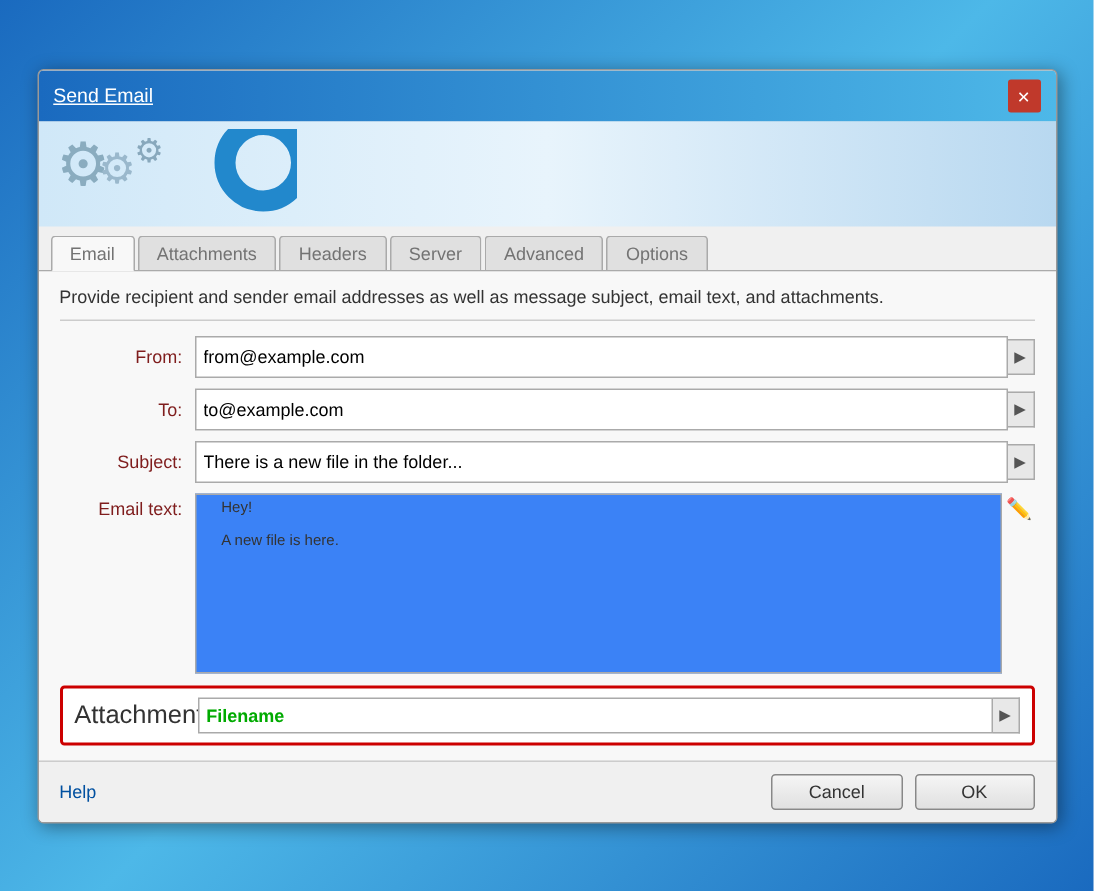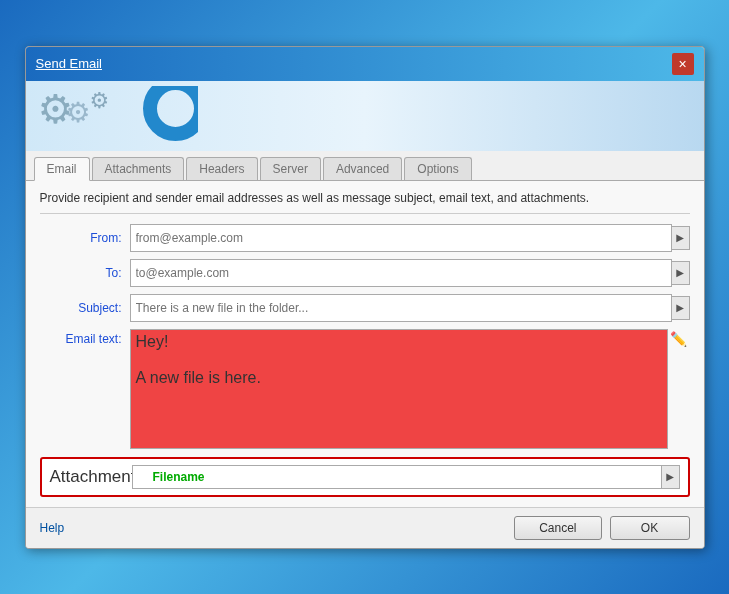--- a/index.html
+++ b/index.html
@@ -146,35 +146,35 @@
     .form-row {
       display: flex;
       align-items: center;
       margin-bottom: 7px;
     }
     .form-label {
       width: 90px;
       text-align: right;
       padding-right: 8px;
       font-size: 12px;
-      color: #1d4ed8;
+      color: #7f1d1d;
       flex-shrink: 0;
     }
     .form-input-wrap {
       flex: 1;
       display: flex;
       align-items: center;
     }
     .form-input {
       flex: 1;
       border: 1px solid #aaa;
       padding: 3px 5px;
       font-size: 12px;
       background: white;
-      color: #737373;
+      color: #000000;
       height: 28px;
     }
     .arrow-btn {
       width: 18px;
       height: 24px;
       border: 1px solid #aaa;
       border-left: none;
       background: #e8e8e8;
       cursor: pointer;
       display: flex;
@@ -184,23 +184,23 @@
       color: #555;
     }
     .textarea-wrap {
       flex: 1;
       display: flex;
       align-items: flex-start;
     }
     .form-textarea {
       flex: 1;
       border: 1px solid #aaa;
-      padding: 3px 5px;
-      font-size: 16px;
-      background: #ef4444;
+      padding: 3px 17px;
+      font-size: 10px;
+      background: #3b82f6;
       color: #333;
       height: 120px;
       resize: none;
       font-family: inherit;
     }
     .edit-icon-wrap {
       display: flex;
       flex-direction: column;
       margin-left: 2px;
     }
@@ -227,21 +227,21 @@
       width: 82px;
       text-align: right;
       padding-right: 8px;
       font-size: 17px;
       color: #333;
       flex-shrink: 0;
     }
     .attach-input {
       flex: 1;
       border: 1px solid #aaa;
-      padding: 3px 20px;
+      padding: 3px 5px;
       font-size: 12px;
       background: white;
       height: 24px;
       color: #00aa00;
       font-weight: bold;
     }
     .attach-arrow {
       width: 18px;
       height: 24px;
       border: 1px solid #aaa;

